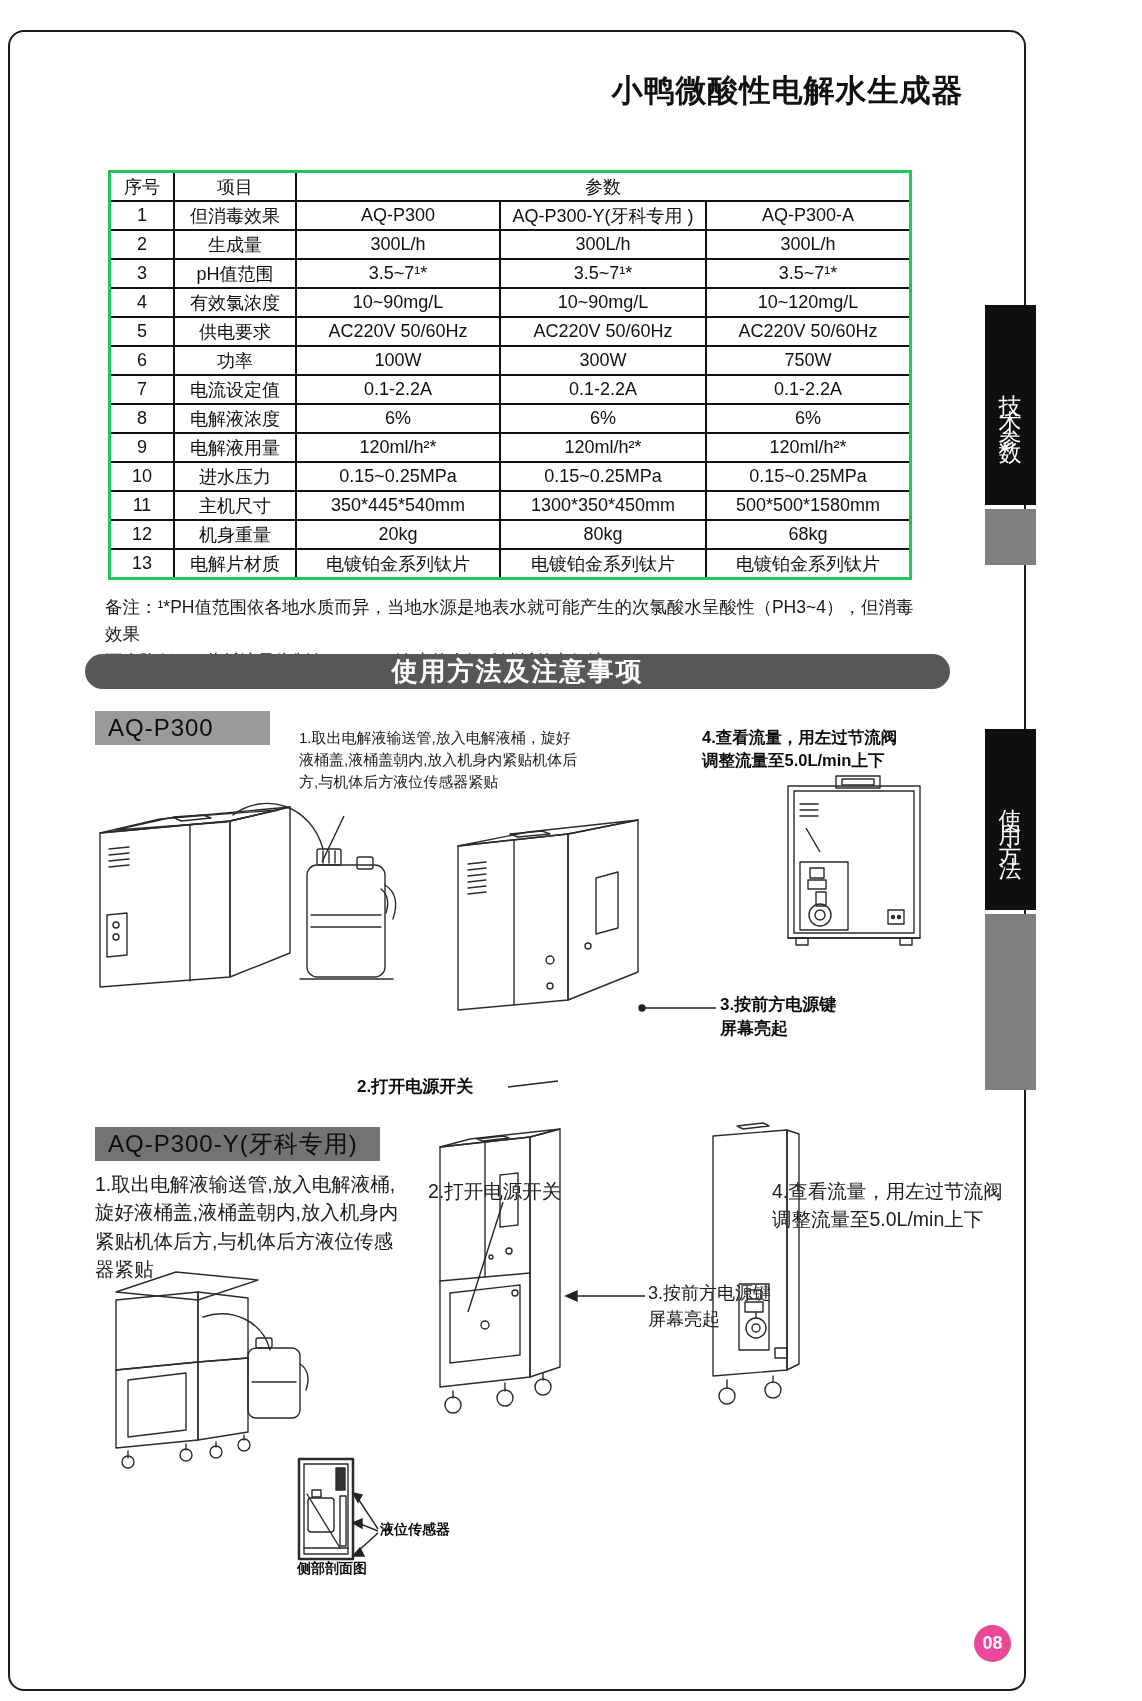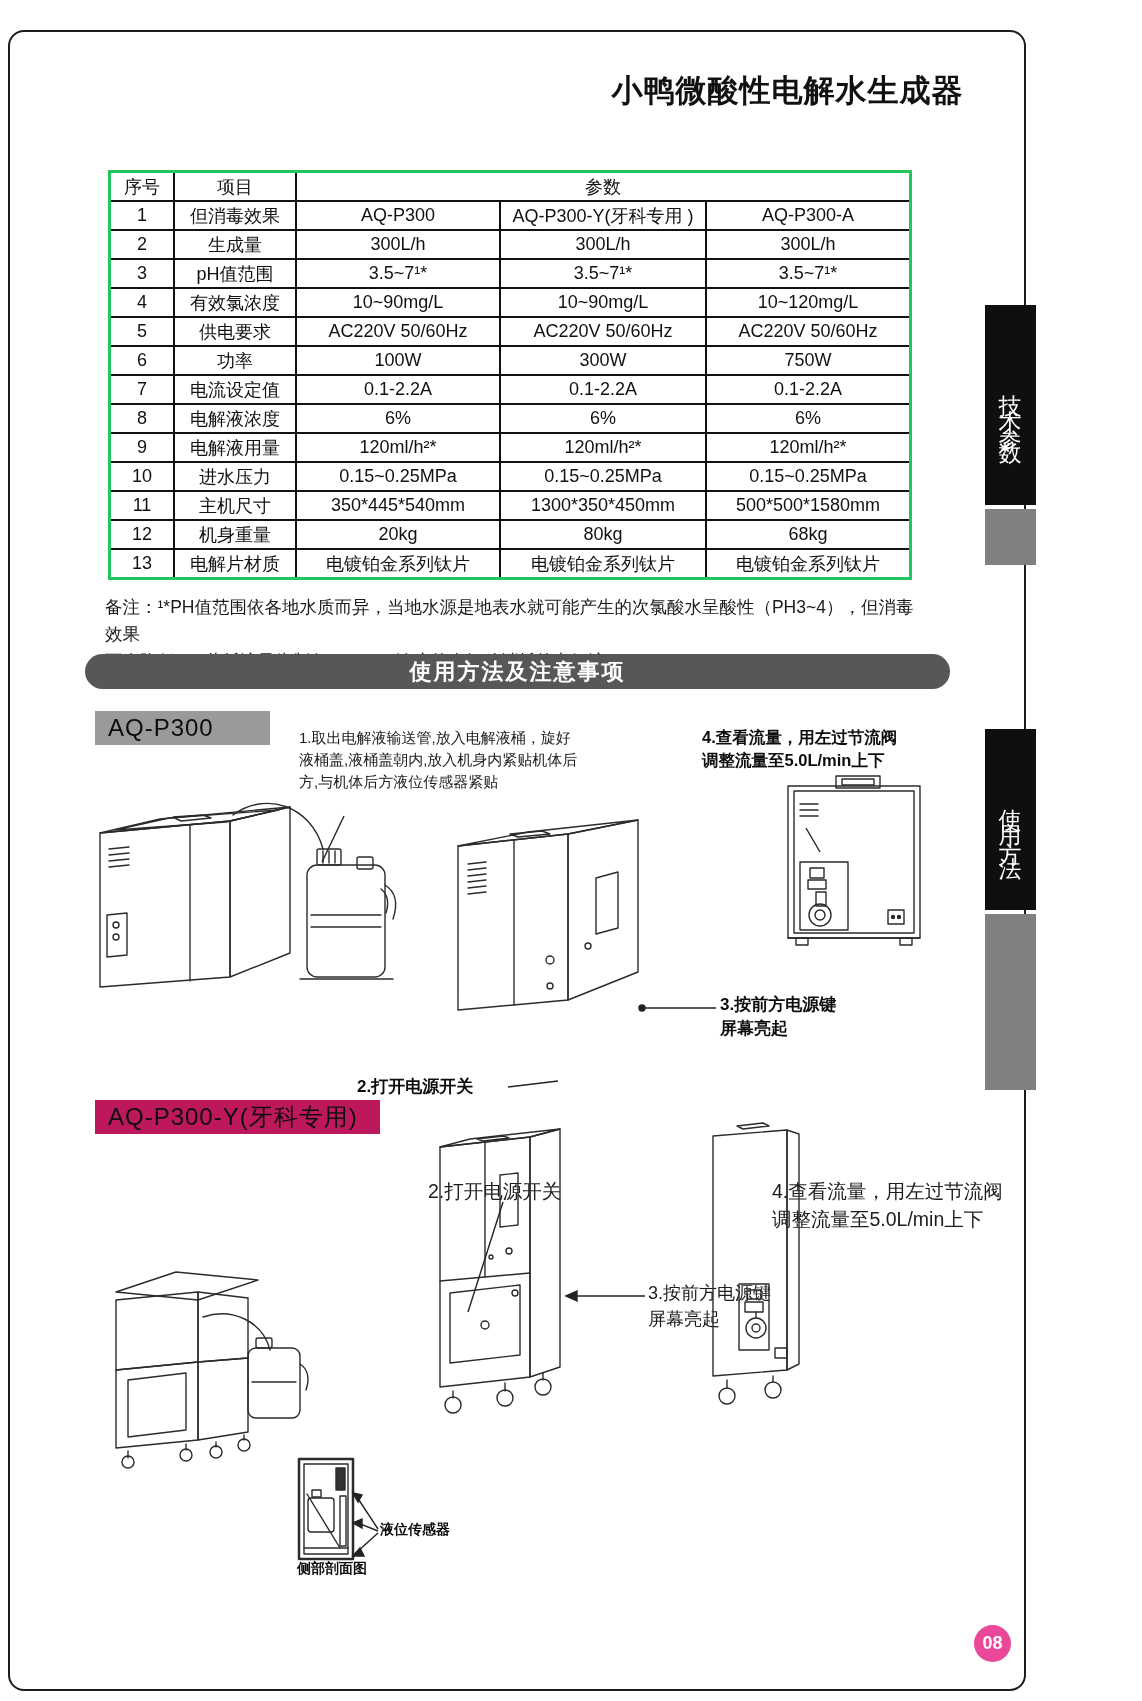--- a/index.html
+++ b/index.html
@@ -9,21 +9,21 @@
   .page-border{left:8px;top:30px;right:10px;bottom:10px;border:2px solid #1c1c1c;border-radius:16px;}
   .title{left:585px;top:70px;width:405px;font-size:31px;font-weight:bold;text-align:center;letter-spacing:1px;}
   
   table.spec{left:108px;top:170px;position:absolute;border-collapse:collapse;table-layout:fixed;
              border:3px solid #22c55e;}
   table.spec td, table.spec th{border:2px solid #111;text-align:center;vertical-align:middle;
              font-size:18px;font-weight:normal;height:27px;padding:0 2px;white-space:nowrap;overflow:hidden;}
   .colA{width:58px;} .colB{width:116px;} .colC{width:198px;} .colD{width:200px;} .colE{width:198px;}
   .notes{left:105px;top:594px;width:820px;font-size:17.5px;line-height:1.55;white-space:pre-line;color:#1a1a1a;}
   .band{left:85px;top:654px;width:865px;height:35px;border-radius:18px;color:#fff;
-        font-size:22px;font-weight:bold;display:flex;align-items:center;justify-content:center;letter-spacing:2px;}
+        font-size:26px;font-weight:bold;display:flex;align-items:center;justify-content:center;letter-spacing:2px;}
   .model-label{height:34px;color:#0d0d0d;font-size:24px;display:flex;align-items:center;padding-left:13px;letter-spacing:1px;}
   .step-sm{font-size:15px;line-height:1.45;white-space:pre-line;color:#1c1c1c;}
   .step-bold{font-size:17px;font-weight:bold;line-height:1.4;white-space:pre-line;color:#0d0d0d;}
   .step-lg{font-size:19.5px;line-height:1.45;white-space:pre-line;color:#1c1c1c;}
   .mini-label{font-size:14px;font-weight:bold;color:#0d0d0d;text-align:center;}
   
   .side-tab{left:985px;width:52px;color:#fff;display:flex;align-items:center;justify-content:center;
             writing-mode:vertical-rl;font-size:23px;letter-spacing:16px;padding-top:6px;box-sizing:border-box;}
   .side-gray{left:985px;width:52px;}
   .page-badge{left:974px;top:1625px;width:37px;height:37px;border-radius:50%;color:#fff;
@@ -221,22 +221,26 @@
     <line x1="18" y1="168" x2="150" y2="168"></line>
     <rect x="26" y="168" width="12" height="7"></rect>
       <rect x="130" y="168" width="12" height="7"></rect>
   </svg>
 
   <div class="abs step-bold" style="left:720px;top:993px;">3.按前方电源键
 屏幕亮起</div>
 
   <div class="abs step-bold" style="left:357px;top:1075px;">2.打开电源开关</div>
 
-  <div class="abs model-label" style="left:95px;top:1100px;width:272px;background:#be185d">AQ-P300-Y(牙科专用)</div>
-
+  <div class="abs model-label" style="left:95px;top:1127px;width:272px;background:#737373">AQ-P300-Y(牙科专用)</div>
+
+  <div class="abs step-lg" style="left:95px;top:1170px;">1.取出电解液输送管,放入电解液桶,
+旋好液桶盖,液桶盖朝内,放入机身内
+紧贴机体后方,与机体后方液位传感
+器紧贴</div>
 
   <div class="abs step-lg" style="left:428px;top:1177px;">2.打开电源开关</div>
 
   <div class="abs step-lg" style="left:772px;top:1177px;">4.查看流量，用左过节流阀
 调整流量至5.0L/min上下</div>
 
   <div class="abs step-lg" style="left:648px;top:1280px;font-size:18px;">3.按前方电源键
 屏幕亮起</div>
 
   <svg class="abs draw" style="left:98px;top:1262px" width="255" height="215" viewBox="0 0 255 215">

